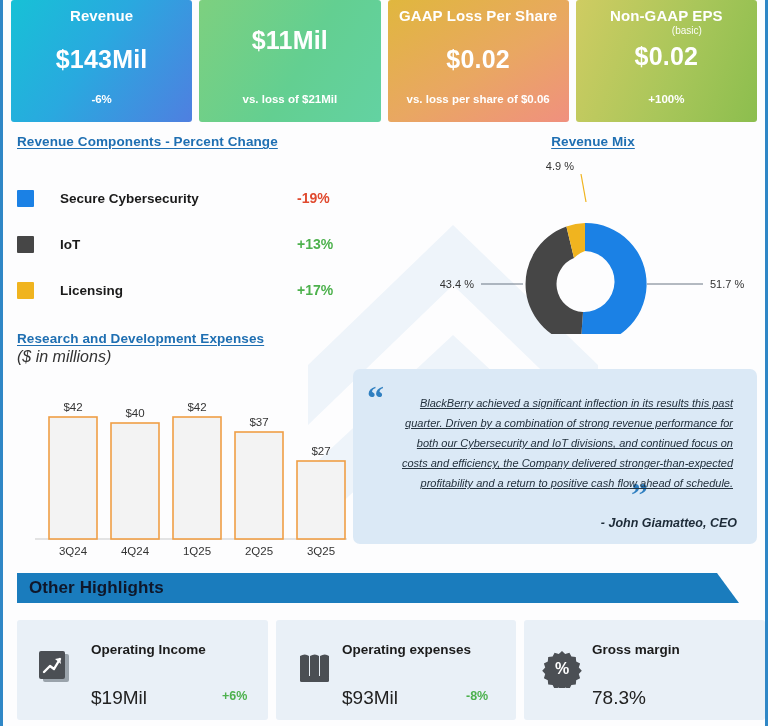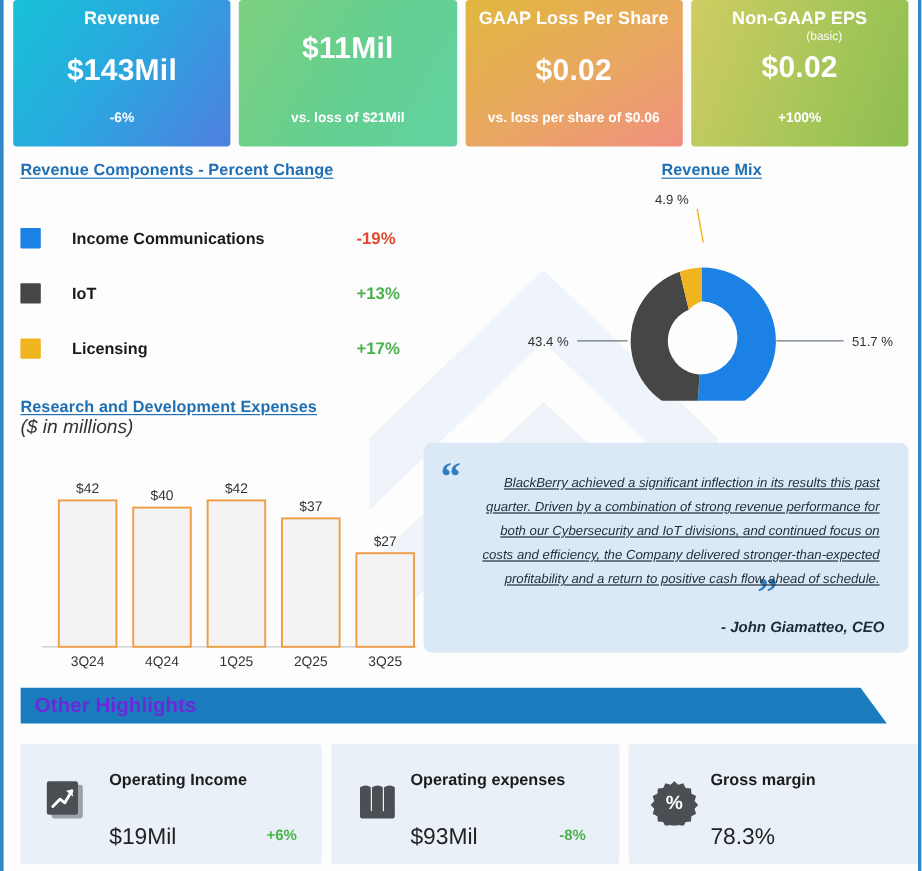--- a/index.html
+++ b/index.html
@@ -171,21 +171,21 @@
     position: absolute;
     left: 14px; top: 573px;
     width: 726px; height: 32px;
     z-index: 3;
   }
   #banner .banner-label {
     position: absolute;
     left: 12px; top: 5px;
     font-size: 17px;
     font-weight: 700;
-    color: #6d28d9;
+    color: #0f172a;
     letter-spacing: .1px;
   }
 
   
   .hi-row {
     position: absolute;
     left: 14px; top: 620px;
     width: 764px; height: 100px;
     display: flex;
     gap: 8px;
@@ -275,21 +275,21 @@
 
   </div>
 
   <div id="rev-comp">
     <div class="sec-title">Revenue Components - Percent Change</div>
 
     <div class="rc-list">
 
       <div class="rc-row">
         <span class="rc-swatch" style="background:#1b81e5"></span>
-        <span class="rc-label">Income Communications</span>
+        <span class="rc-label">Secure Cybersecurity</span>
         <span class="rc-pct neg">-19%</span>
       </div>
 
       <div class="rc-row">
         <span class="rc-swatch" style="background:#464646"></span>
         <span class="rc-label">IoT</span>
         <span class="rc-pct pos">+13%</span>
       </div>
 
       <div class="rc-row">

